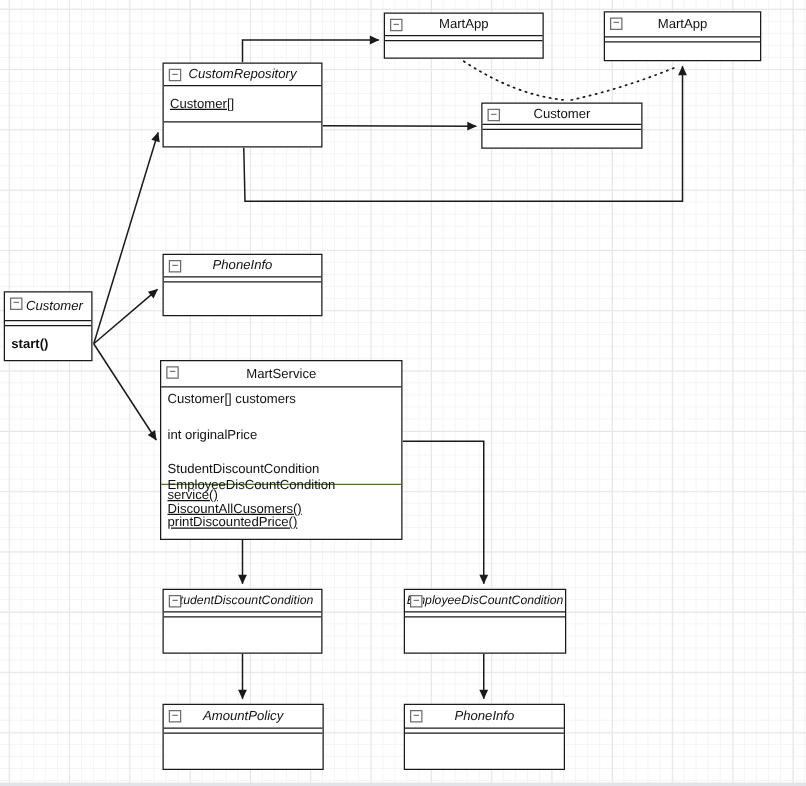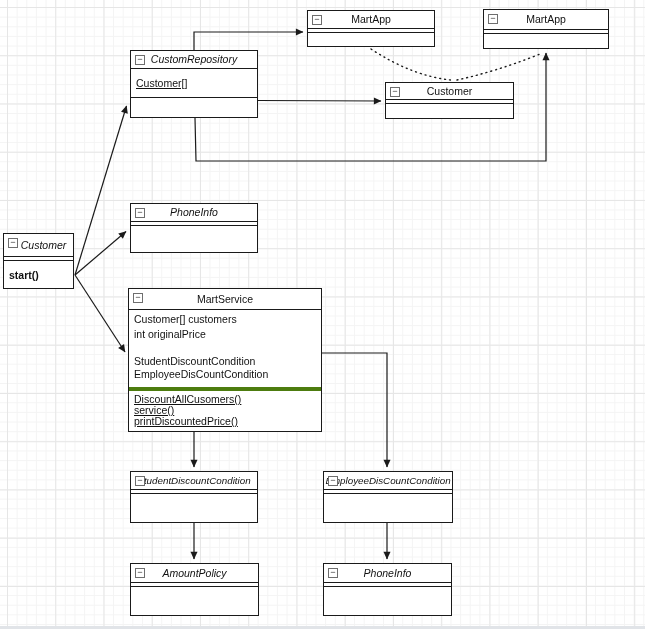--- a/index.html
+++ b/index.html
@@ -48,21 +48,21 @@
     color:#333; cursor:pointer; z-index:2;
     font-style:normal;
   }
   .uml-row {
     padding-left:5px;
     white-space:nowrap; overflow:hidden;
     display:flex; align-items:center;
   }
   .uml-row.bb { border-bottom:1px solid #1a1a1a; }
   .uml-attrs { padding:3px 5px 0 5px; line-height:13px; }
-  .uml-attrs .a2 { margin-top:2px; }
+  .uml-attrs .a2 { margin-top:16px; }
   .uml-attrs .a3 { margin-top:14px; }
   .uml-attrs .a4 { margin-top:0; }
   .uml-methods { padding:3px 5px 0 5px; line-height:11px; }
   .uml-methods div { text-decoration:underline; }
   .bottom-strip {
     position:absolute; left:0; bottom:0; width:645px; height:3px;
     background:#e1e4e8;
   }
 </style>
 </head>
@@ -177,29 +177,29 @@
     </div>
     <div class="uml-sep"></div>
     <div class="uml-row" style="height:27px;font-weight:bold;">start()</div>
   </div>
 
   <div class="uml-box" style="left:128px;top:288px;width:194px;height:144px;">
     <div class="uml-title" style="height:20px;line-height:20px;">
       <span class="collapse">−</span>
       <span>MartService</span>
     </div>
-    <div class="uml-attrs" style="height:74px;border-bottom:4px solid #4d7c0f;">
+    <div class="uml-attrs" style="height:74px;border-bottom:1px solid #4d7c0f;">
       <div class="a1">Customer[] customers</div>
       <div class="a2">int originalPrice</div>
       <div class="a3">StudentDiscountCondition</div>
       <div class="a4">EmployeeDisCountCondition</div>
     </div>
     <div class="uml-methods">
+      <div>service()</div>
       <div>DiscountAllCusomers()</div>
-      <div>service()</div>
       <div>printDiscountedPrice()</div>
     </div>
   </div>
 
   <div class="uml-box" style="left:130px;top:471px;width:128px;height:52px;">
     <div class="uml-title italic long" style="height:17px;line-height:17px;">
       <span class="collapse">−</span>
       <span>StudentDiscountCondition</span>
     </div>
     <div class="uml-sep"></div>

